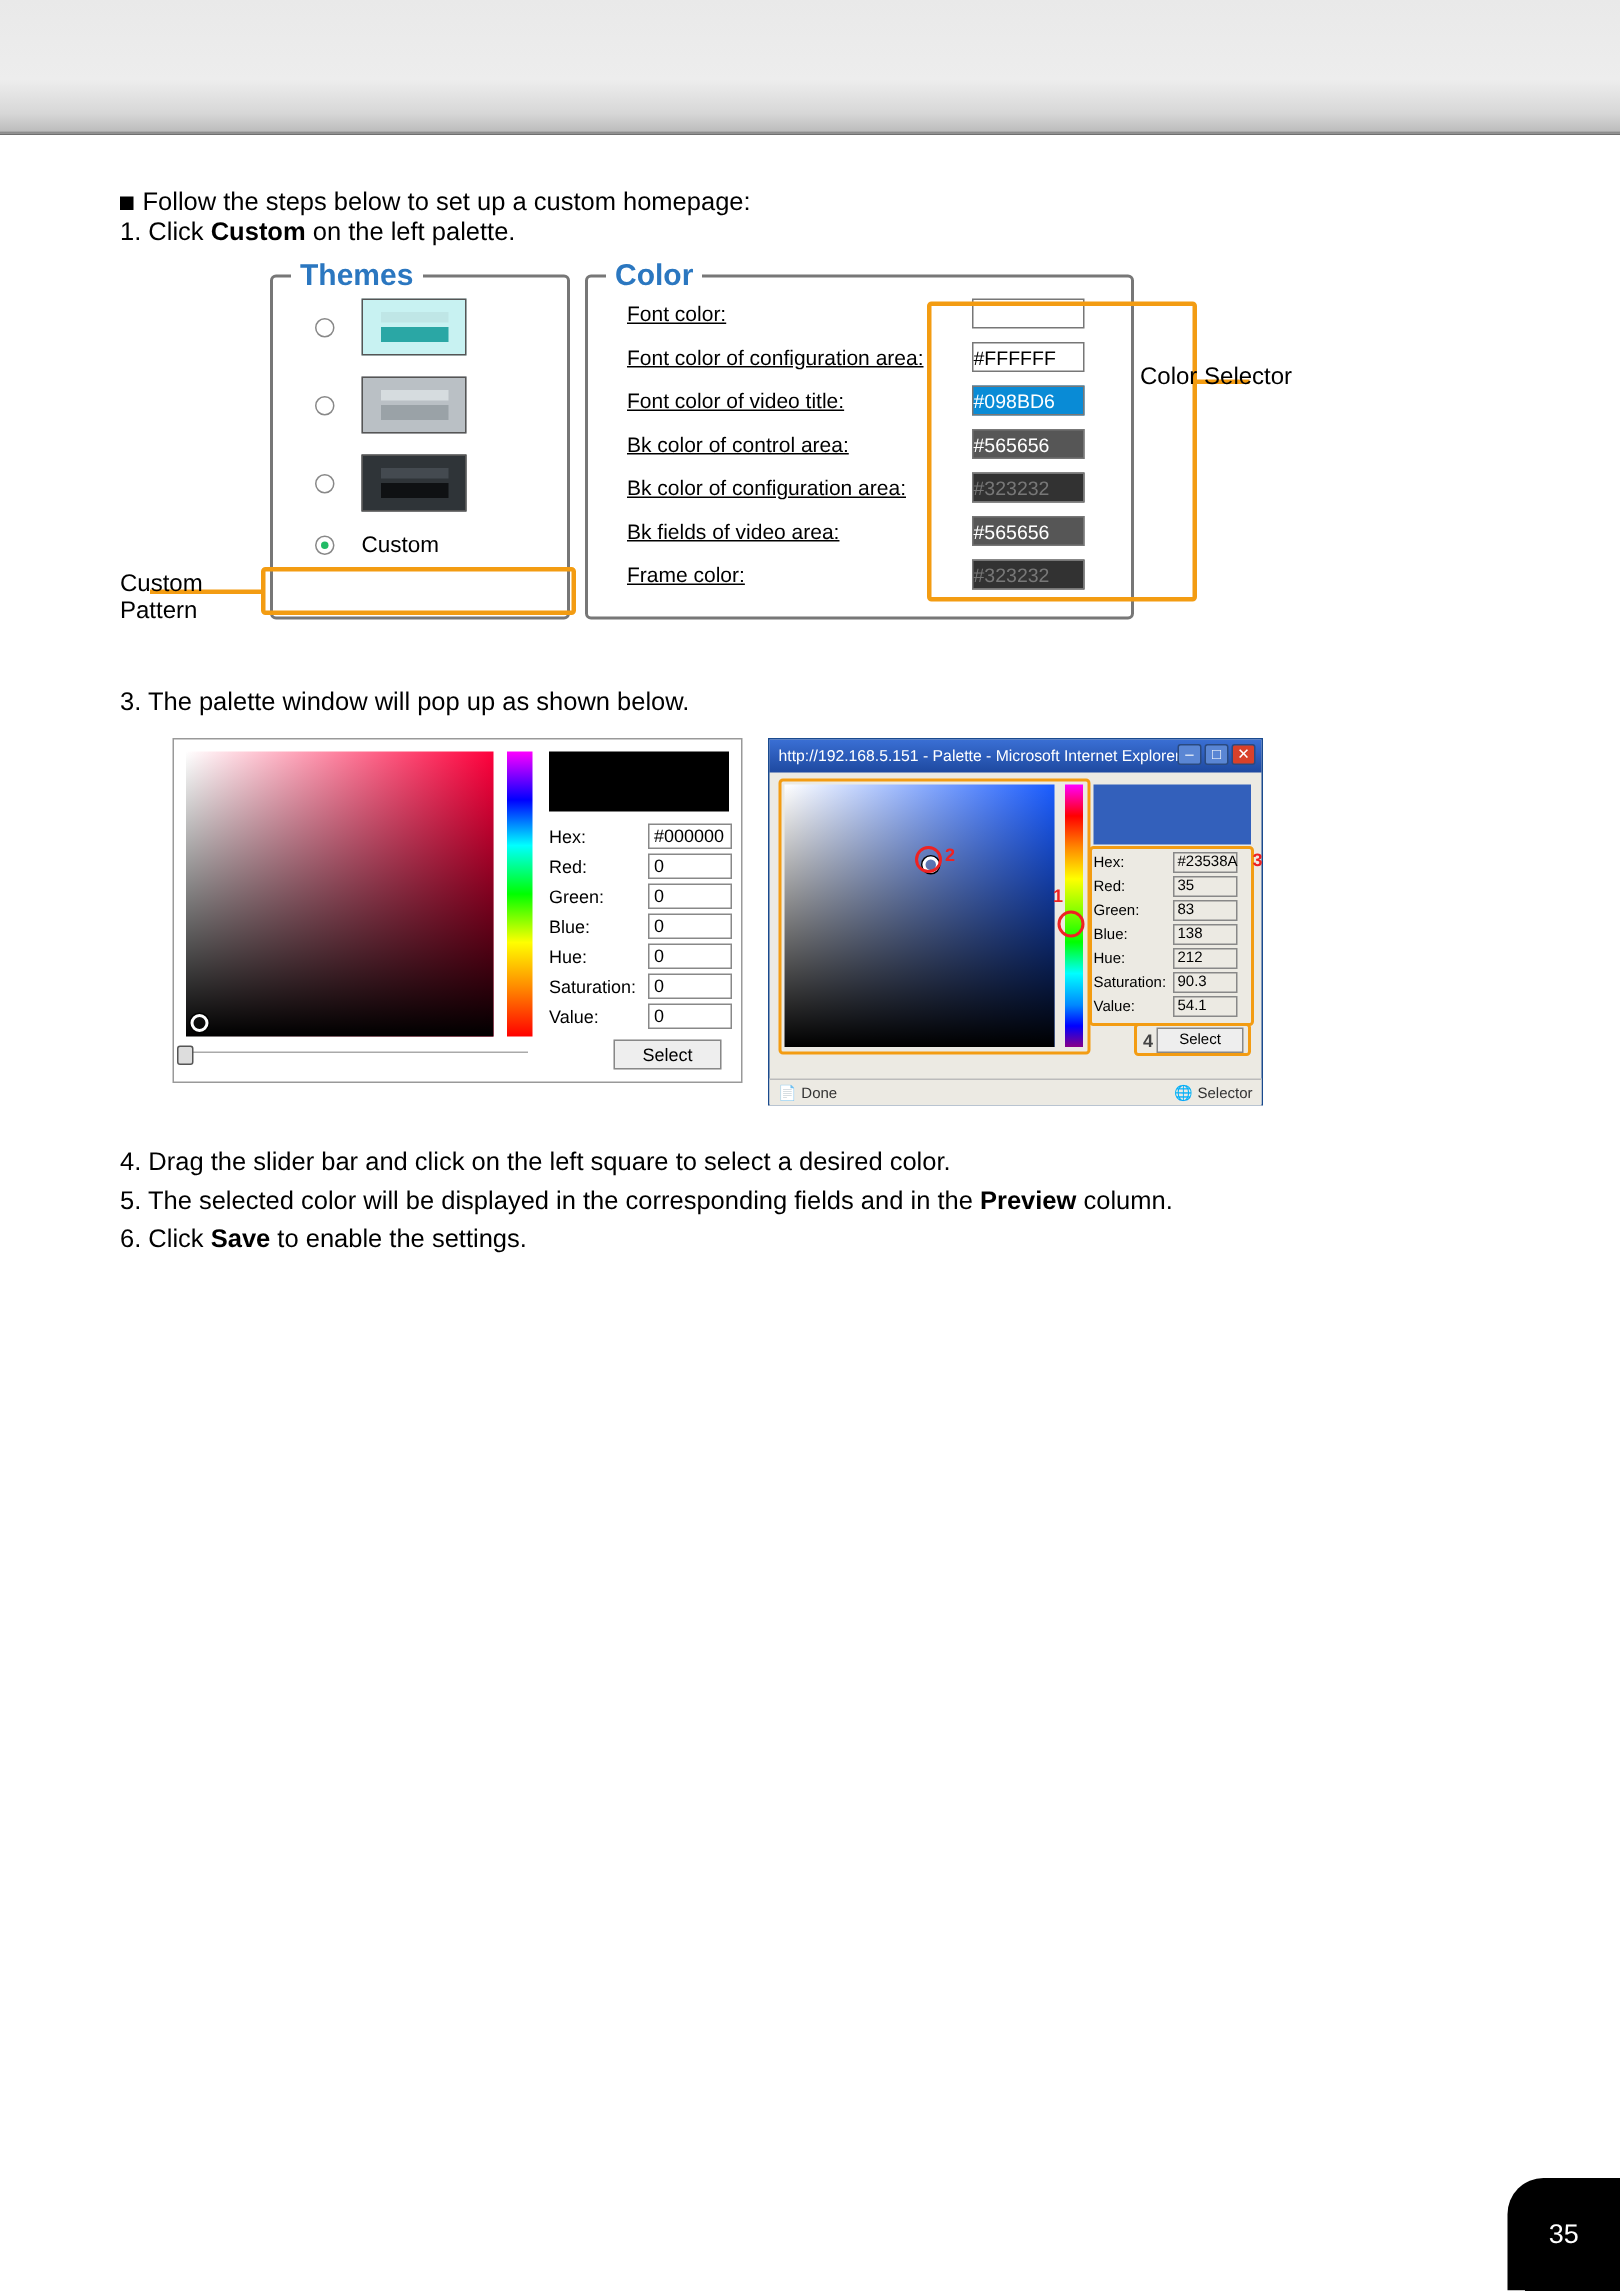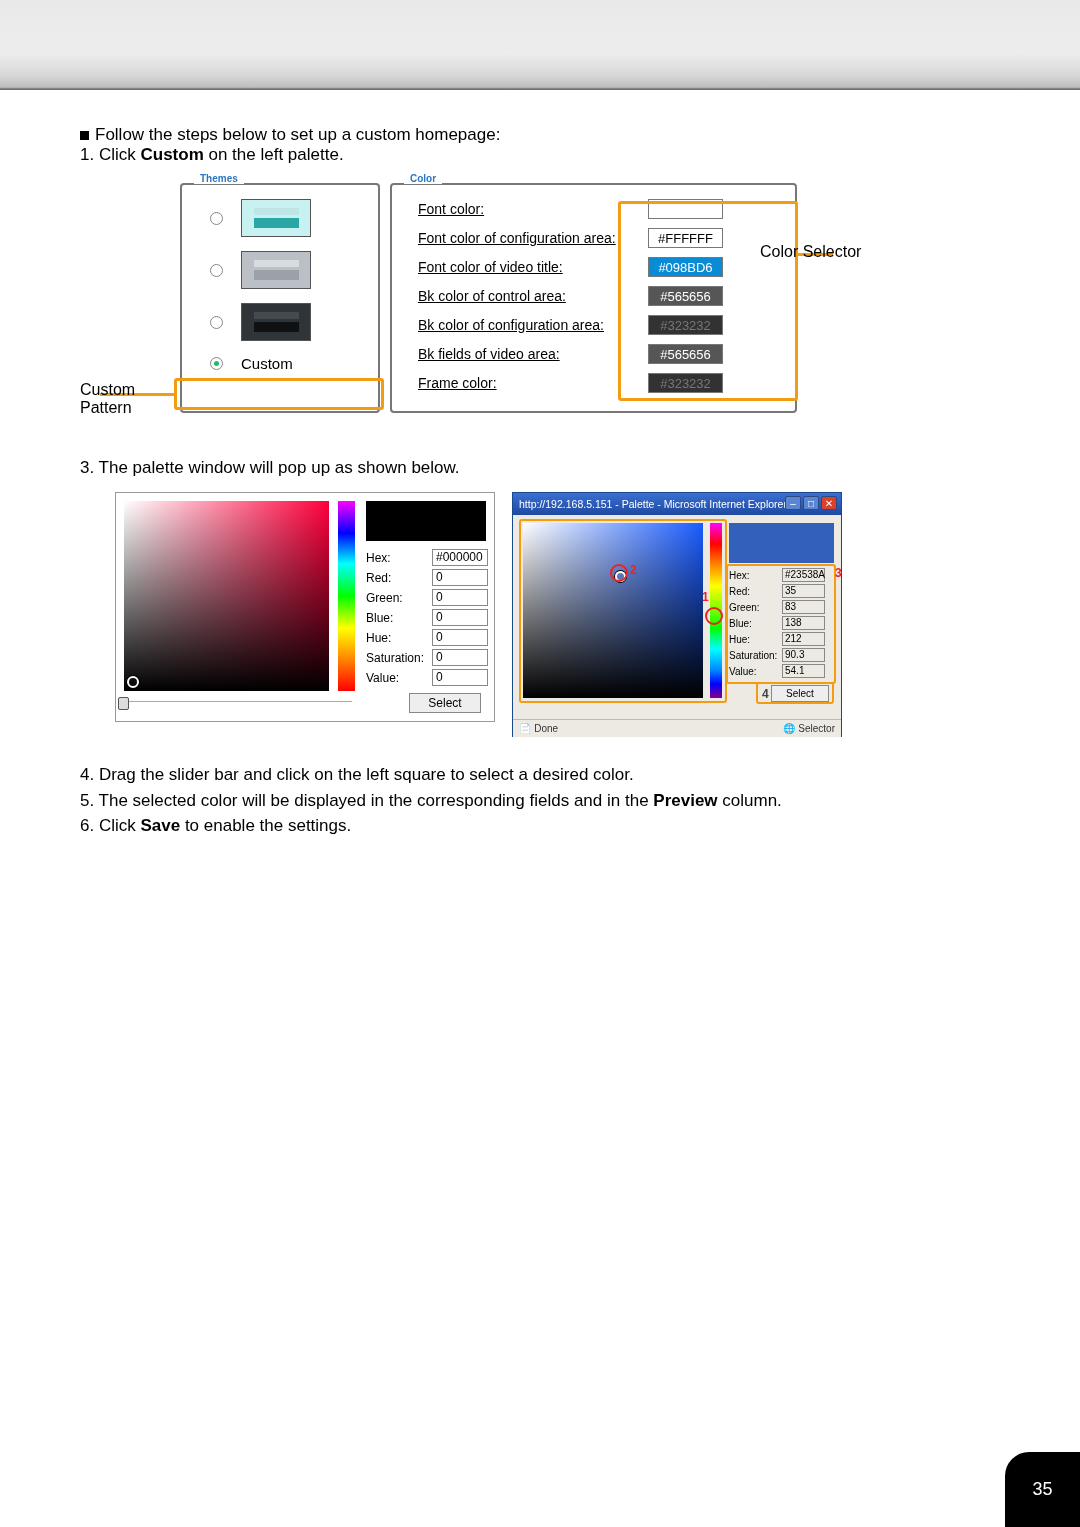--- a/index.html
+++ b/index.html
@@ -29,28 +29,28 @@
     height: 245px;
   }
   
   .fs {
     position: absolute;
     border: 2px solid #777;
     border-radius: 4px;
     background: #fff;
   }
   .fs-themes { left: 100px; top: 0; width: 200px; height: 230px; }
-  .fs-color  { left: 310px; top: 0; width: 407px; height: 230px; }
+  .fs-color  { left: 310px; top: 0; width: 366px; height: 230px; }
   .fs-legend {
     position: absolute;
     top: -12px;
     left: 12px;
     background: #fff;
     padding: 0 6px;
-    font-size: 10px;
+    font-size: 20px;
     font-weight: bold;
   }
   .legend-blue { color: #2b77c0; }
   .theme-row {
     display: flex;
     align-items: center;
     gap: 18px;
     margin: 14px 0 0 28px;
   }
   .radio {
@@ -75,21 +75,21 @@
   .custom-row {
     display: flex; align-items: center; gap: 18px;
     margin: 14px 0 0 28px;
   }
   .custom-label { font-size: 15px; }
   .color-list { padding: 14px 12px 0 26px; font-size: 14px; }
   .color-row { display: flex; align-items: center; margin-bottom: 9px; }
   .color-label { flex: 0 0 230px; text-decoration: underline; }
   .color-val {
     width: 75px; height: 20px; line-height: 20px;
-    text-align: center; font-size: 13px;
+    text-align: left; font-size: 13px;
     border: 1px solid #777;
   }
   .cv-white { background:#ffffff; color:#000; }
   .cv-blue  { background:#098BD6; color:#fff; }
   .cv-56    { background:#565656; color:#fff; }
   .cv-32    { background:#323232; color:#777; }
   .cv-blank { background:#fff; }
   
   .orange-box {
     position: absolute;

